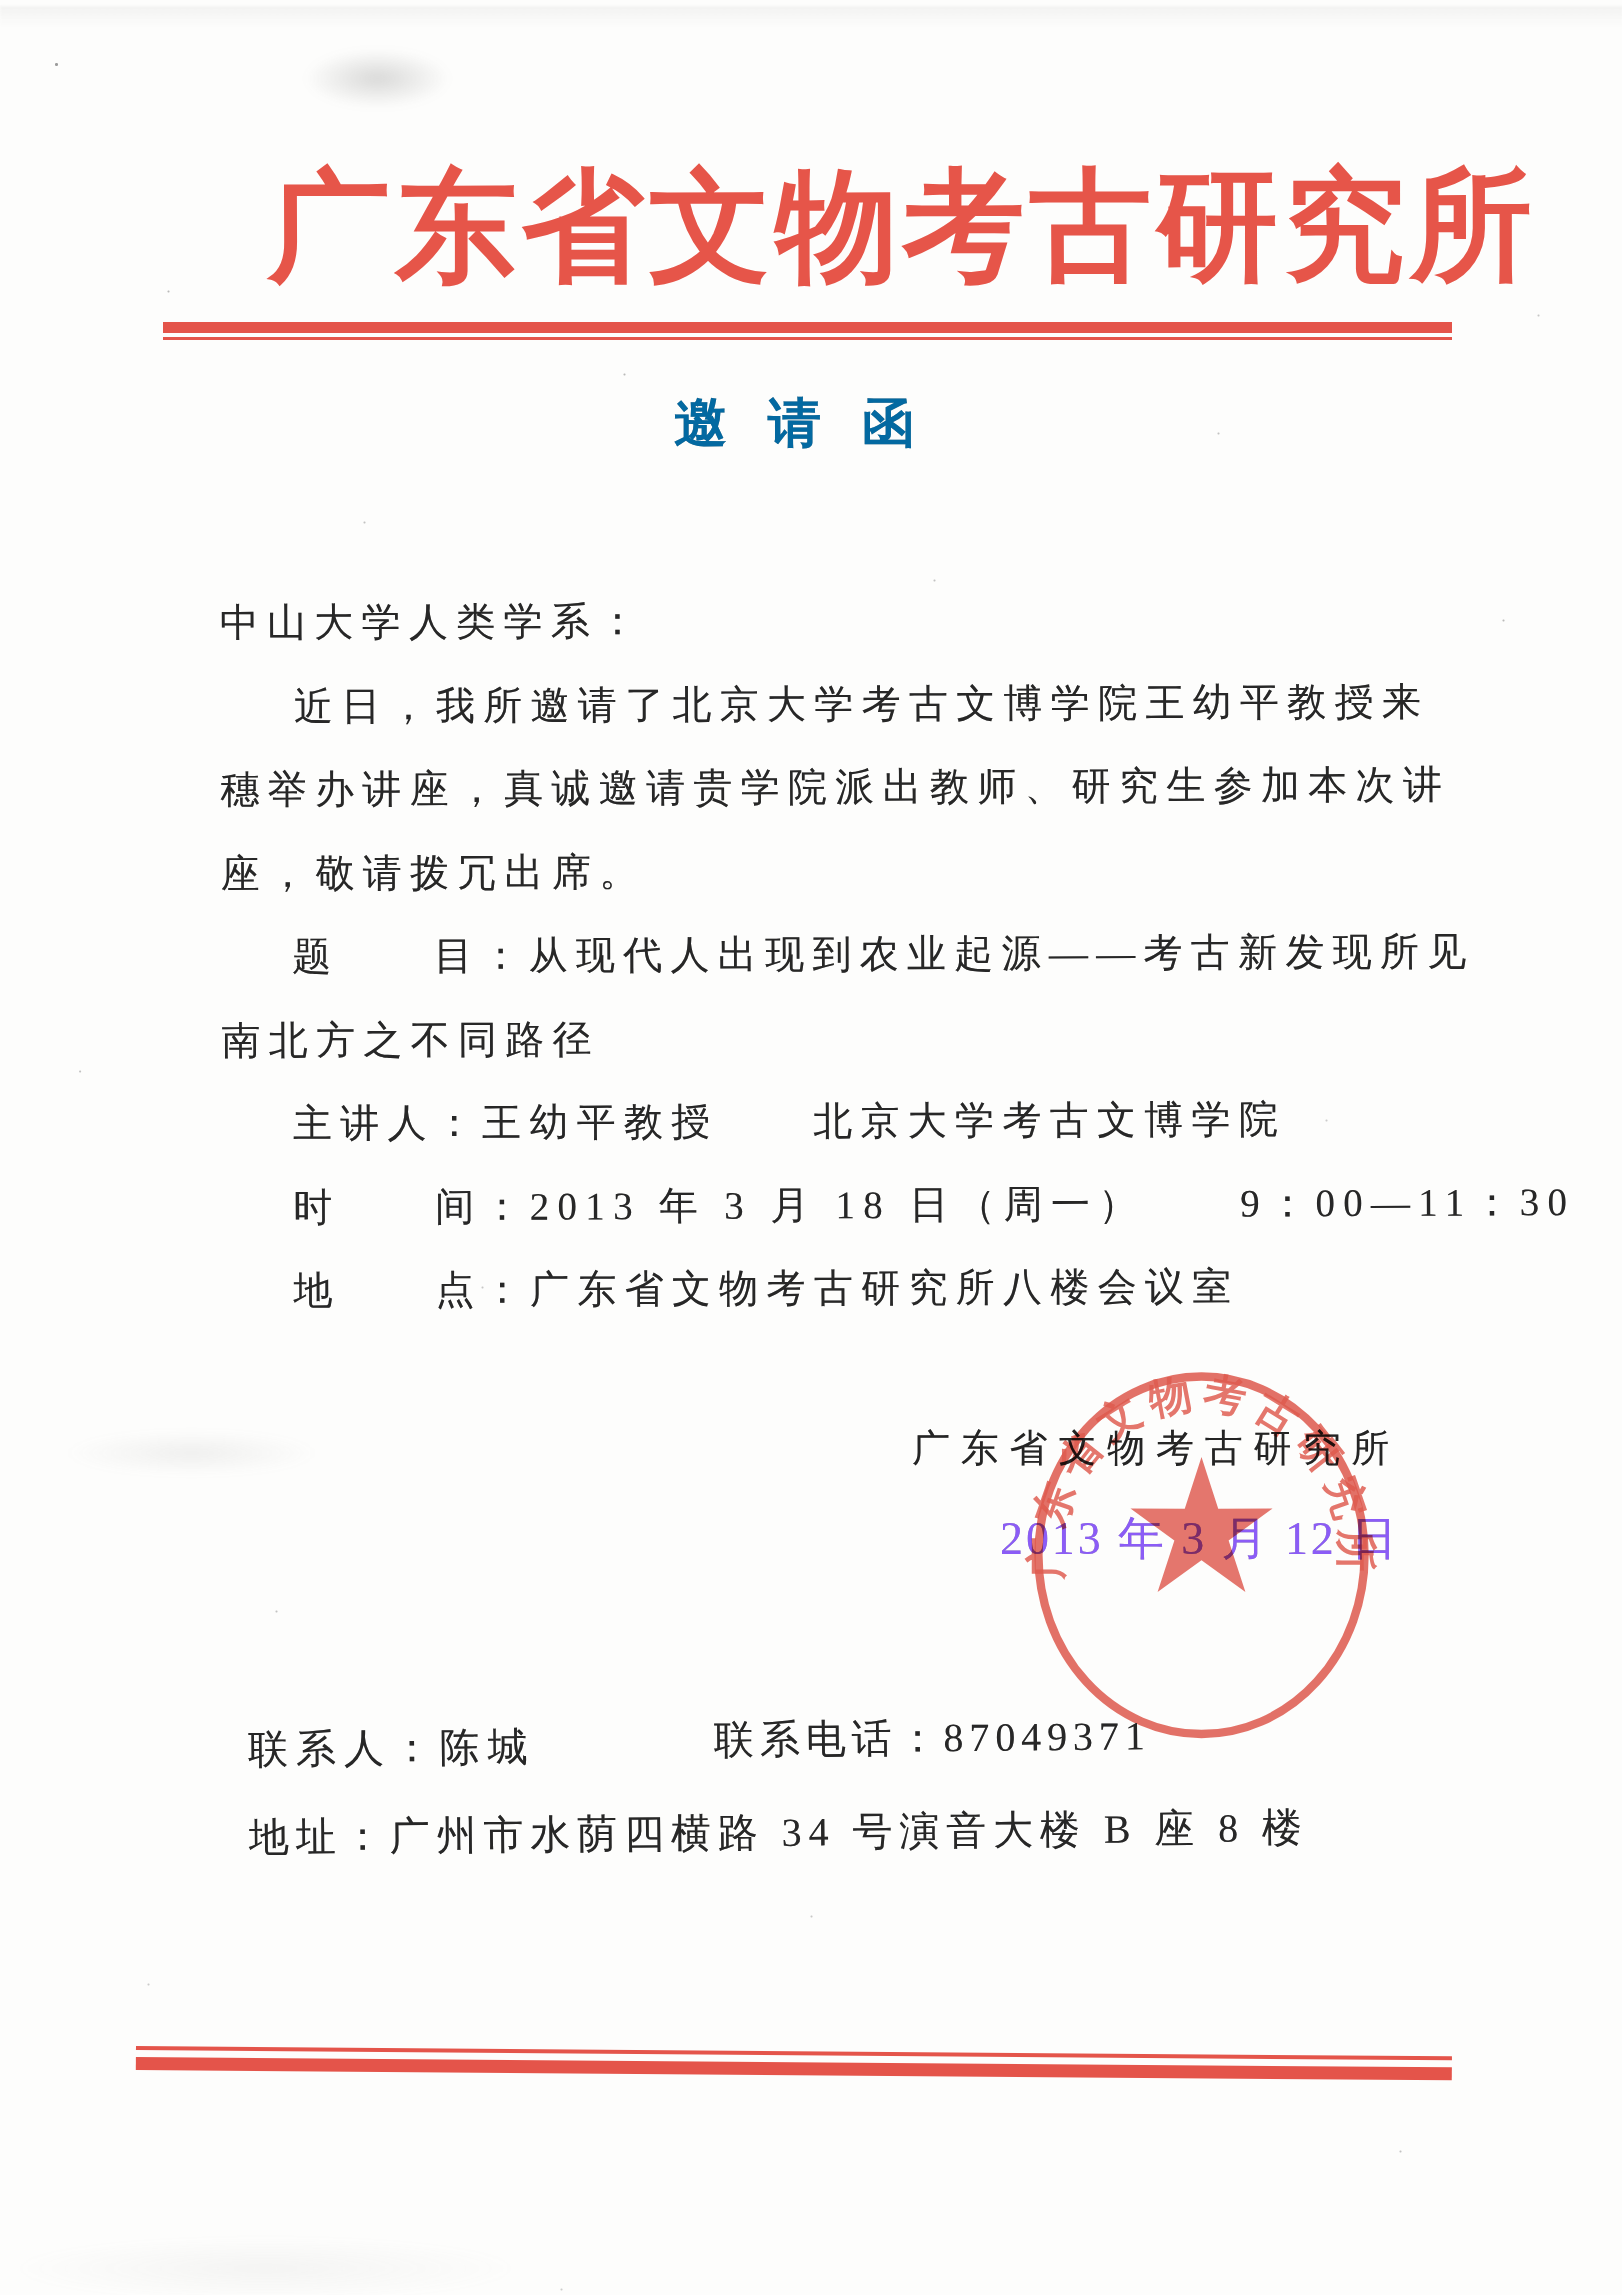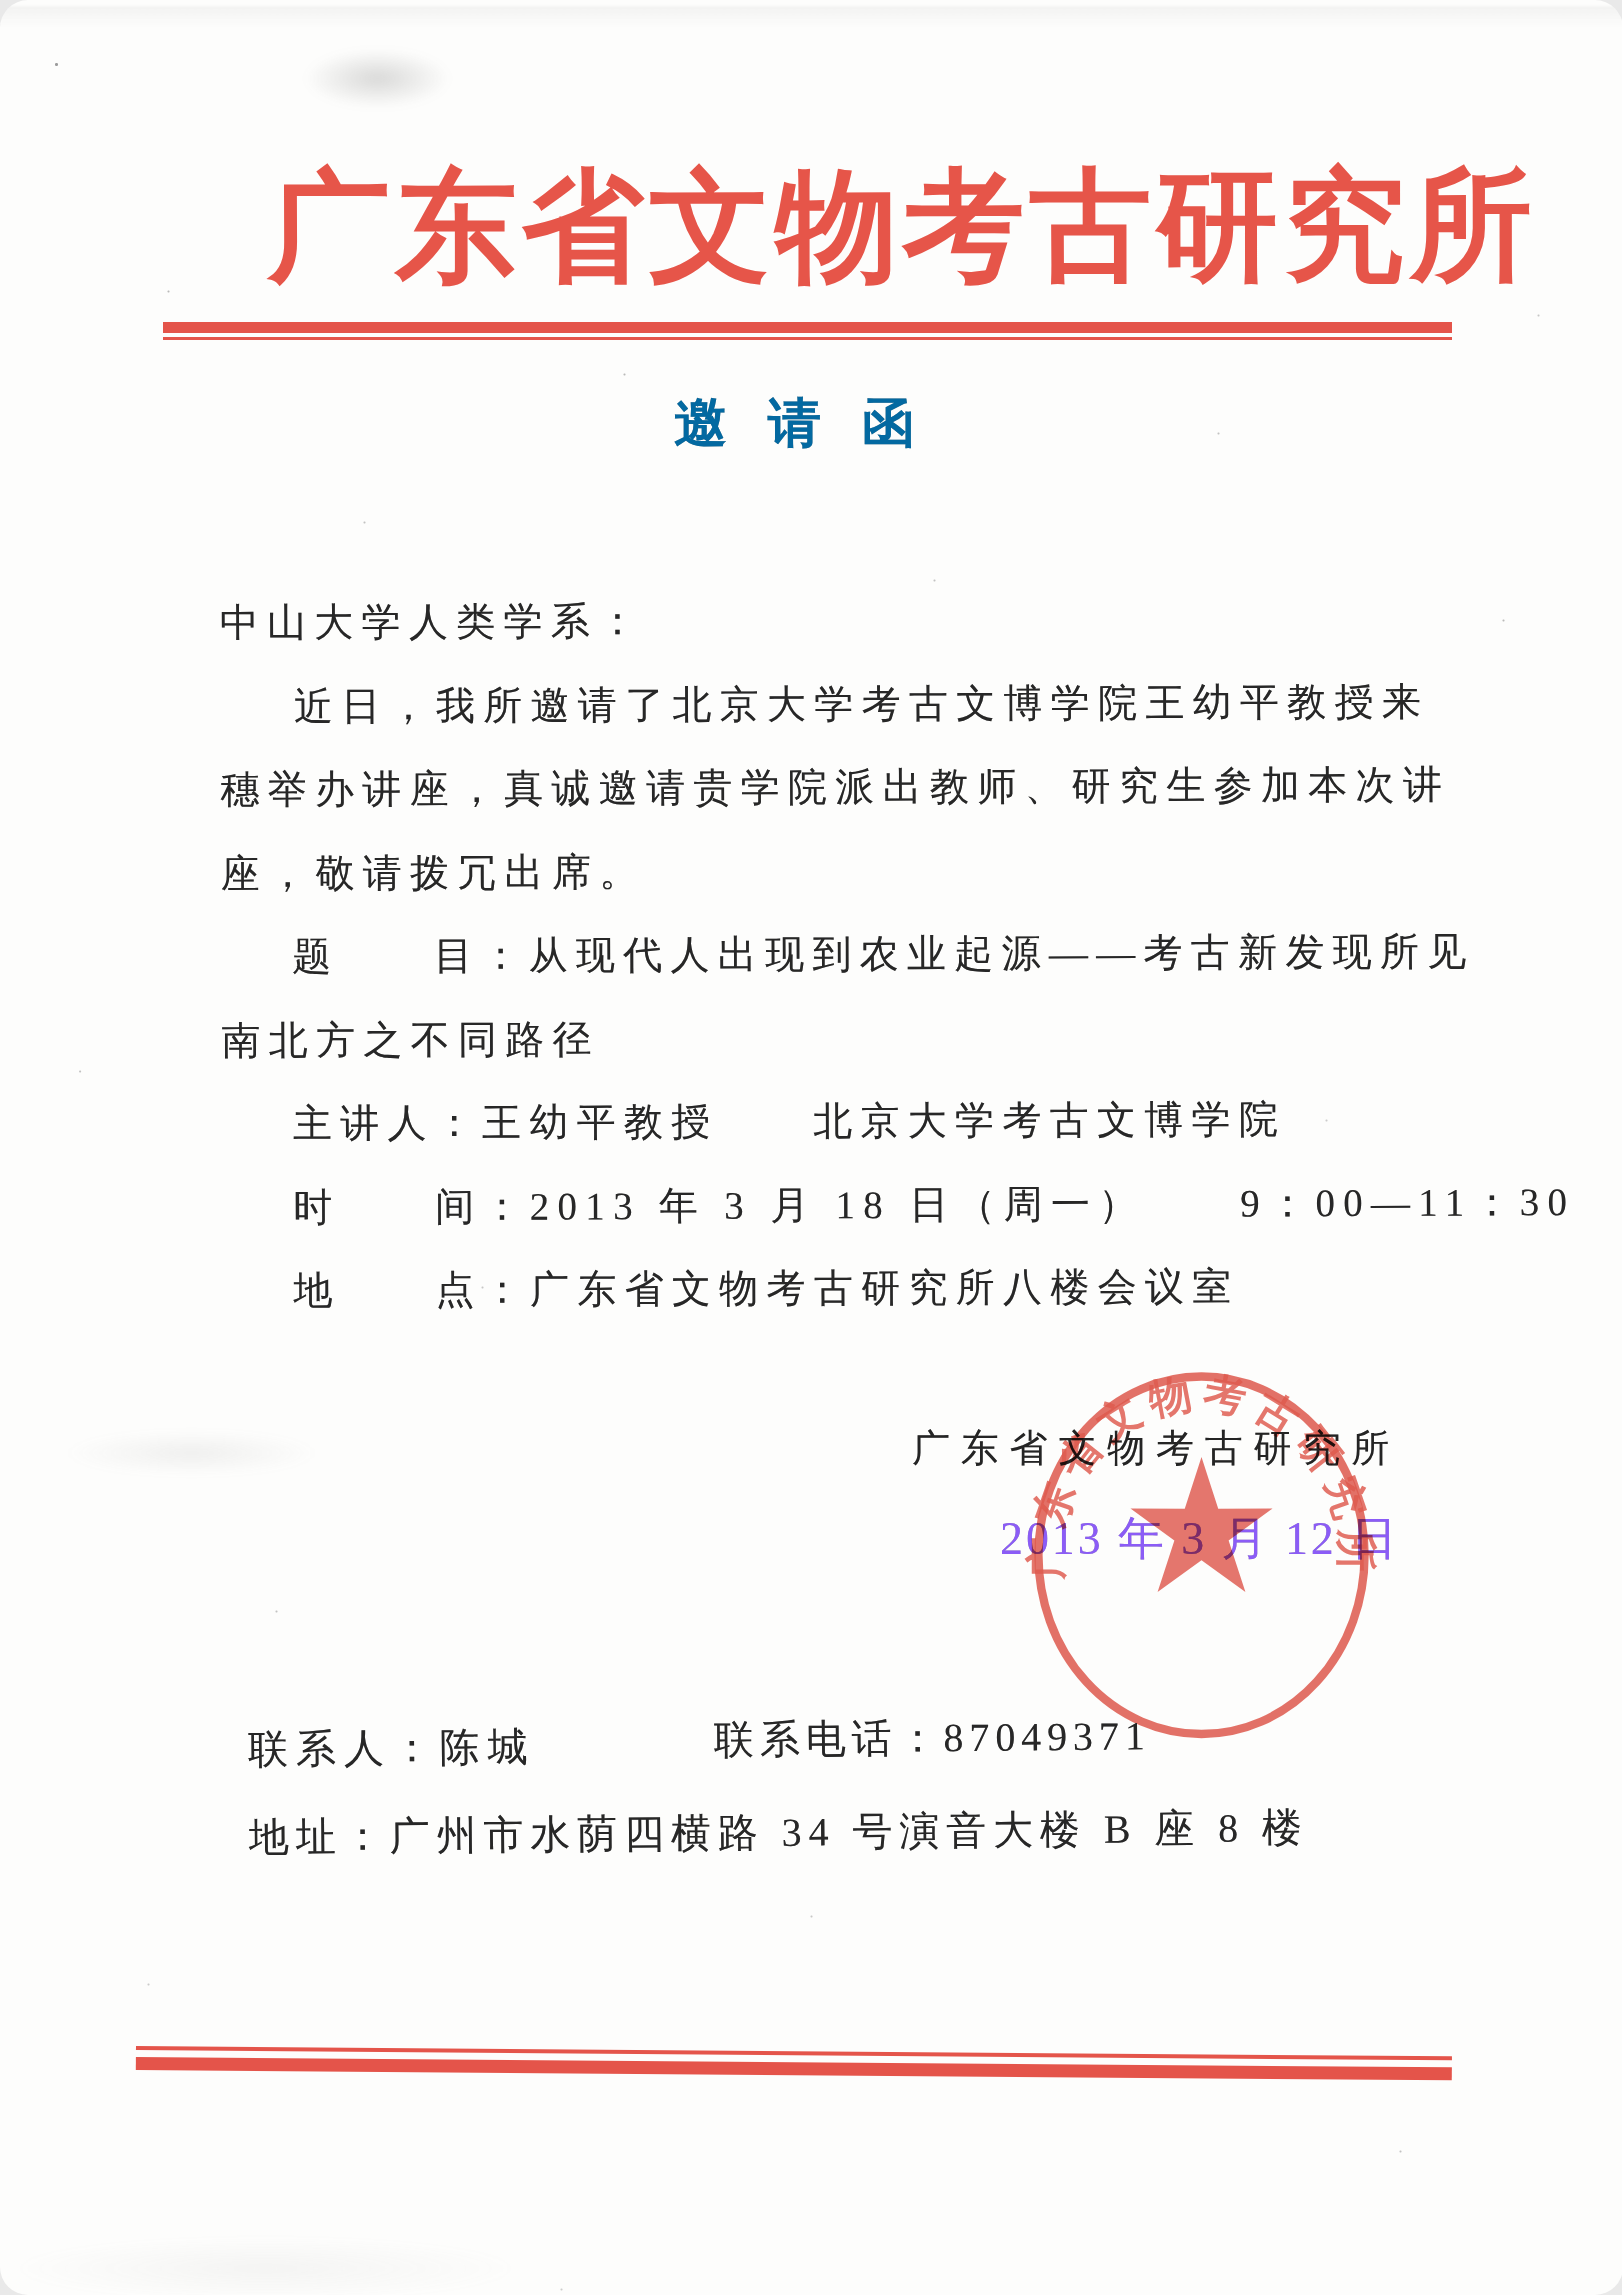--- a/index.html
+++ b/index.html
@@ -3,21 +3,20 @@
 <meta charset="utf-8">
 <style>
   html,body{margin:0;padding:0;background:#e9e9e9;}
   .page{
     position:relative;
     width:1623px;height:2295px;
     background:#fdfdfc;
     overflow:hidden;
     font-family:"Liberation Serif","DejaVu Serif",serif;
     color:#262626;
-    border-radius:28px;
   }
   
   .scan-top-band{
     position:absolute;left:0;top:5.9px;width:100%;height:23.6px;
     background:linear-gradient(180deg,rgba(150,150,150,0.10),rgba(150,150,150,0.03) 60%,transparent);
     filter:blur(1px);
   }
   .smudge{position:absolute;border-radius:50%;filter:blur(4.4px);}
   .smudge-top{left:304px;top:49px;width:147px;height:59px;
     background:radial-gradient(ellipse at center,rgba(90,90,90,0.22),transparent 70%);}

